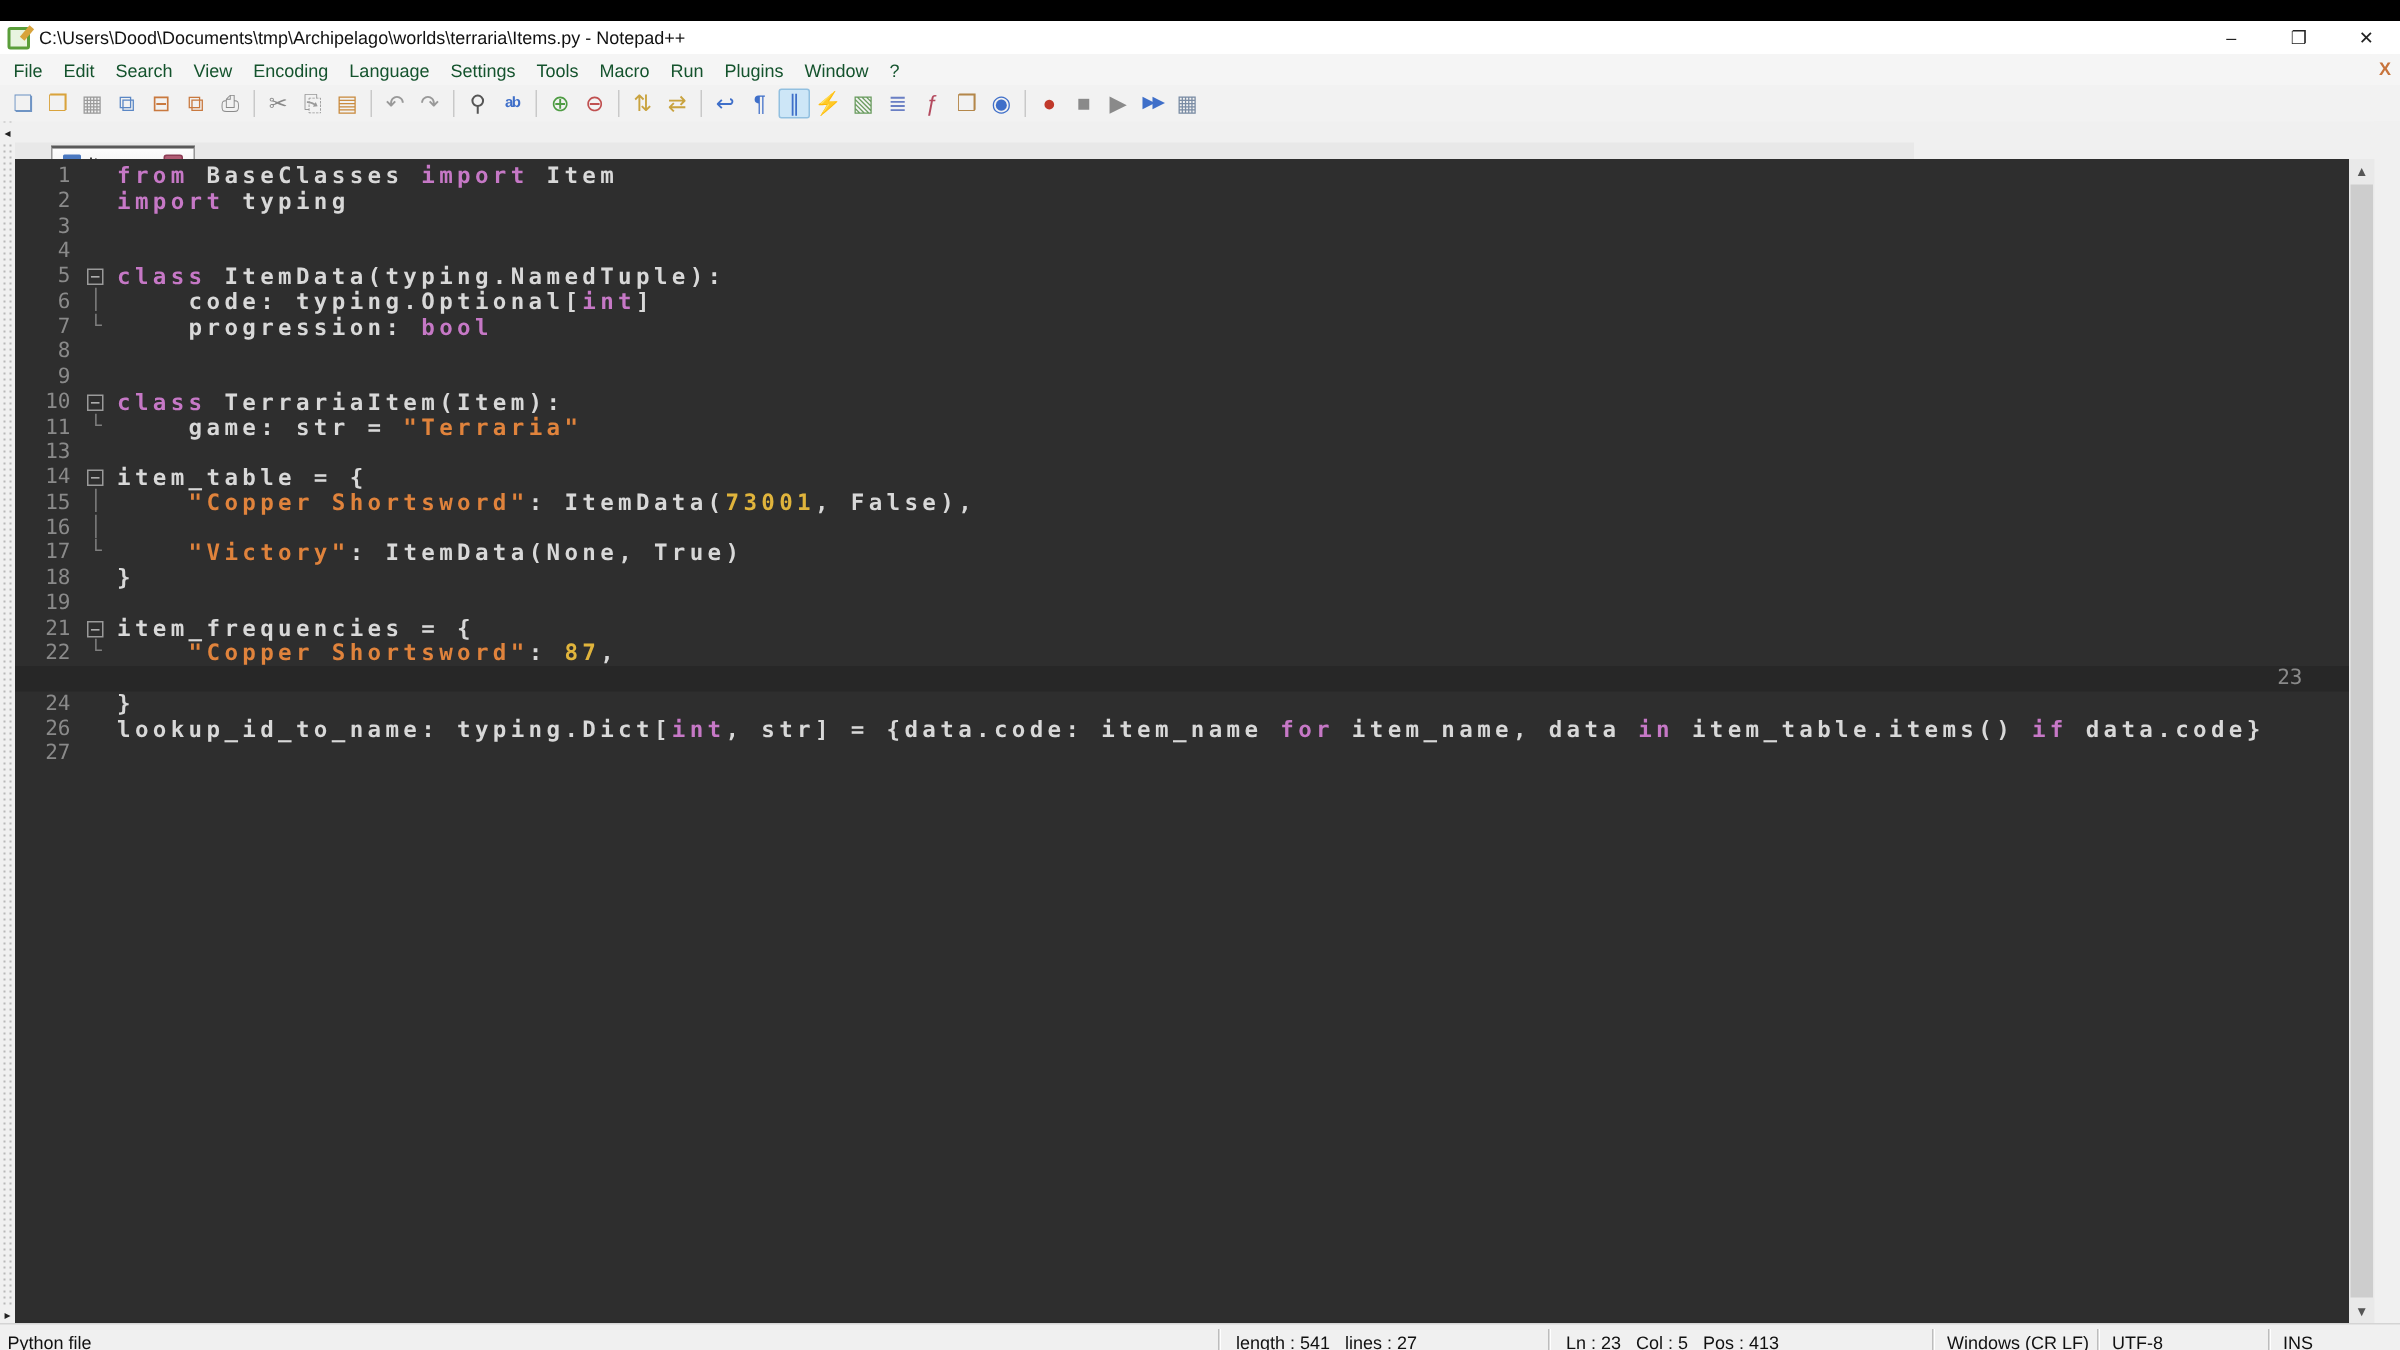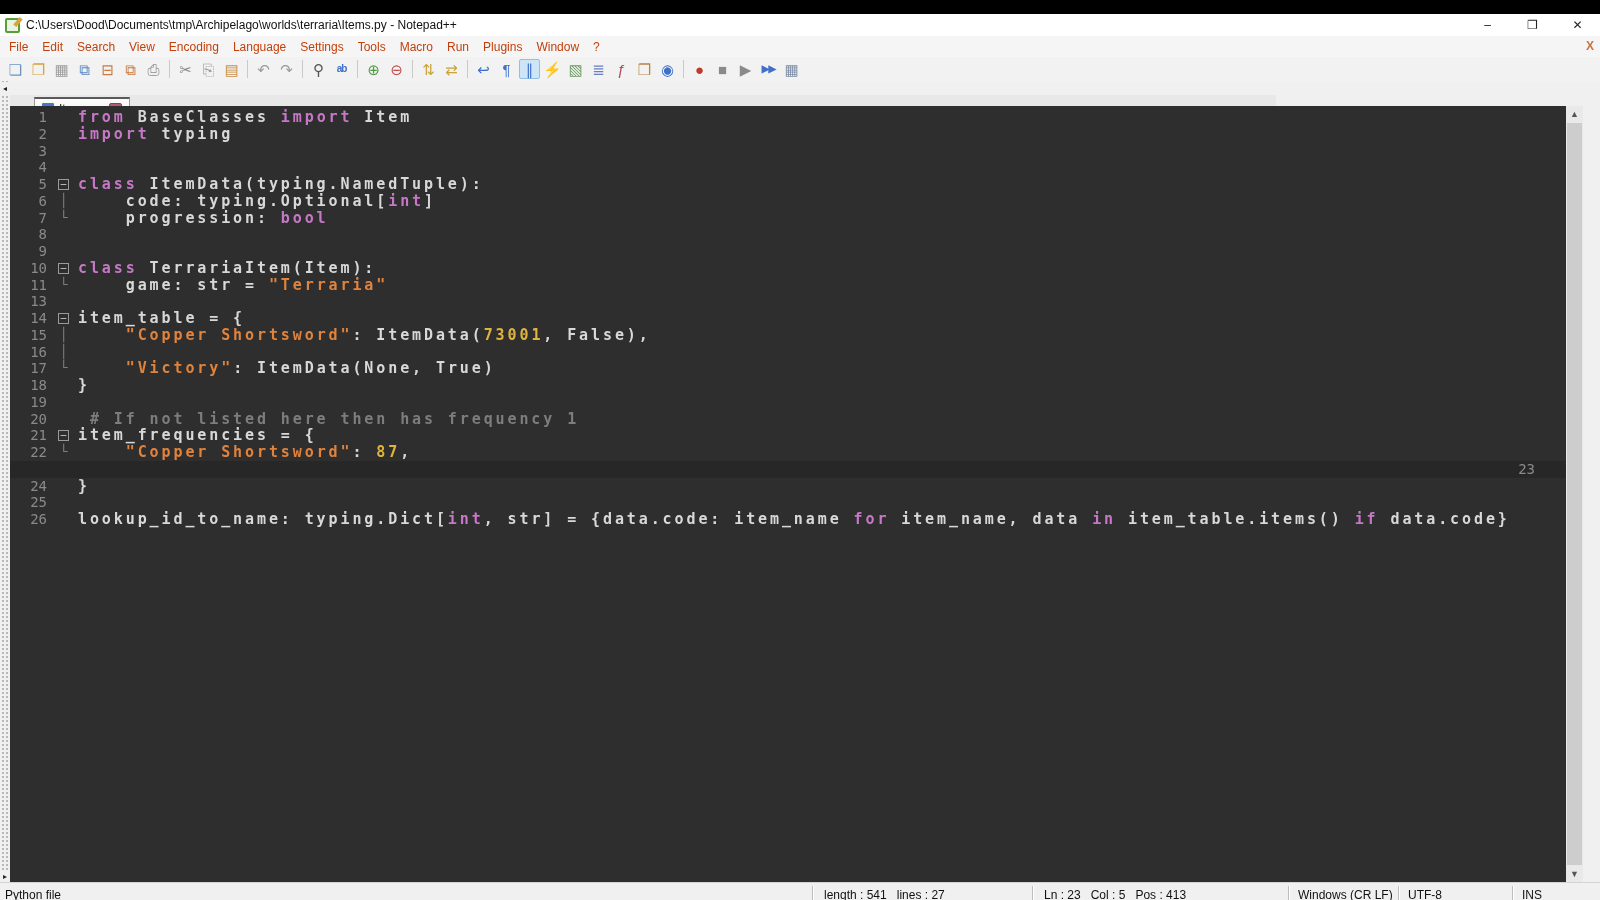--- a/index.html
+++ b/index.html
@@ -10,21 +10,21 @@
   
   .titlebar { position:absolute; left:0; top:0; width:1600px; height:22px; background:#ffffff; display:flex; align-items:center; }
   .npp-logo { width:15px; height:15px; margin:0 6px 0 5px; background:#e8f4e0; border:2px solid #5a9e3a; border-radius:2px; position:relative; }
   .npp-logo::after { content:""; position:absolute; right:-2px; top:-3px; width:4px; height:10px; background:#d8a43c; transform:rotate(40deg); }
   .title-text { font-size:12px; color:#111; white-space:pre; }
   .win-controls { position:absolute; right:0; top:0; height:22px; display:flex; }
   .win-btn { width:45px; height:22px; display:flex; align-items:center; justify-content:center; font-size:12px; color:#222; }
 
   
   .menubar { position:absolute; left:0; top:22px; width:1600px; height:21px; background:#f5f5f5; display:flex; align-items:center; padding-left:2px; }
-  .menu-item { font-size:12px; color:#c2410c; padding:3px 7px; white-space:pre; }
+  .menu-item { font-size:12px; color:#14532d; padding:3px 7px; white-space:pre; }
   .menu-close { position:absolute; right:6px; top:3px; font-size:12px; font-weight:bold; color:#c8743c; }
 
   
   .toolbar { position:absolute; left:0; top:43px; width:1600px; height:24px; background:#f2f2f2; display:flex; align-items:center; padding-left:4px; }
   .tb-icon { width:21px; height:20px; margin:0 1px; display:flex; align-items:center; justify-content:center; font-size:15px; line-height:1; border:1px solid transparent; border-radius:2px; }
   .tb-icon.small { font-size:10px; font-weight:bold; letter-spacing:-1px;text-align:right; }
   .tb-icon.active { background:#cde6f7; border-color:#92c0e0; }
   .tb-sep { width:1px; height:18px; background:#c9c9c9; margin:0 4px; }
 
   
@@ -243,53 +243,48 @@
         <span class="ln">18</span>
         <span class="fold"></span>
         <span class="code"><span class="seg-d">}</span></span>
       </div>
       <div class="ed-row">
         <span class="ln">19</span>
         <span class="fold"></span>
         <span class="code"></span>
       </div>
       <div class="ed-row">
-        <span class="ln">20</span>
-        <span class="fold"></span>
-        <span class="code"><span class="seg-c"> # If not listed here then has frequency 1</span></span>
-      </div>
-      <div class="ed-row">
         <span class="ln">21</span>
         <span class="fold"><span class="fbox">−</span></span>
         <span class="code"><span class="seg-d">item_frequencies = {</span></span>
       </div>
       <div class="ed-row">
         <span class="ln">22</span>
         <span class="fold"><span class="fglyph">└</span></span>
         <span class="code"><span class="seg-d">    </span><span class="seg-s">"Copper Shortsword"</span><span class="seg-d">: </span><span class="seg-n">87</span><span class="seg-d">,</span></span>
       </div>
       <div class="ed-row current">
         <span class="ln">23</span>
         <span class="fold"></span>
         <span class="code"></span>
       </div>
       <div class="ed-row">
         <span class="ln">24</span>
         <span class="fold"></span>
         <span class="code"><span class="seg-d">}</span></span>
       </div>
       <div class="ed-row">
-        <span class="ln">25</span>
-        <span class="fold"></span>
-        <span class="code"></span>
-      </div>
-      <div class="ed-row">
         <span class="ln">26</span>
         <span class="fold"></span>
         <span class="code"><span class="seg-d">lookup_id_to_name: typing.Dict[</span><span class="seg-k">int</span><span class="seg-d">, str] = {data.code: item_name </span><span class="seg-k">for</span><span class="seg-d"> item_name, data </span><span class="seg-k">in</span><span class="seg-d"> item_table.items() </span><span class="seg-k">if</span><span class="seg-d"> data.code}</span></span>
+      </div>
+      <div class="ed-row">
+        <span class="ln">27</span>
+        <span class="fold"></span>
+        <span class="code"></span>
       </div>
     </div>
 
   <div class="right-margin"></div>
   <div class="vscroll">
     <div class="vs-arrow vs-up">▲</div>
     <div class="vs-thumb"></div>
     <div class="vs-arrow vs-down">▼</div>
   </div>
 

